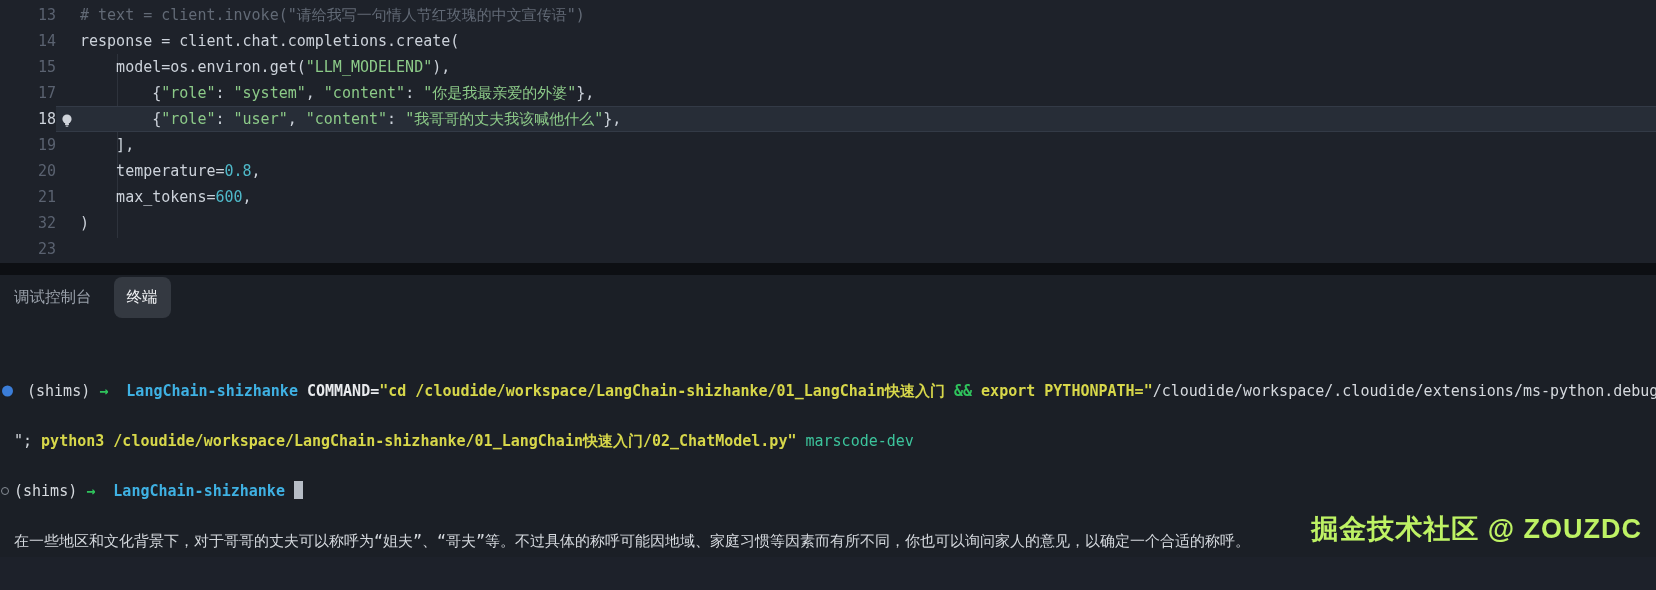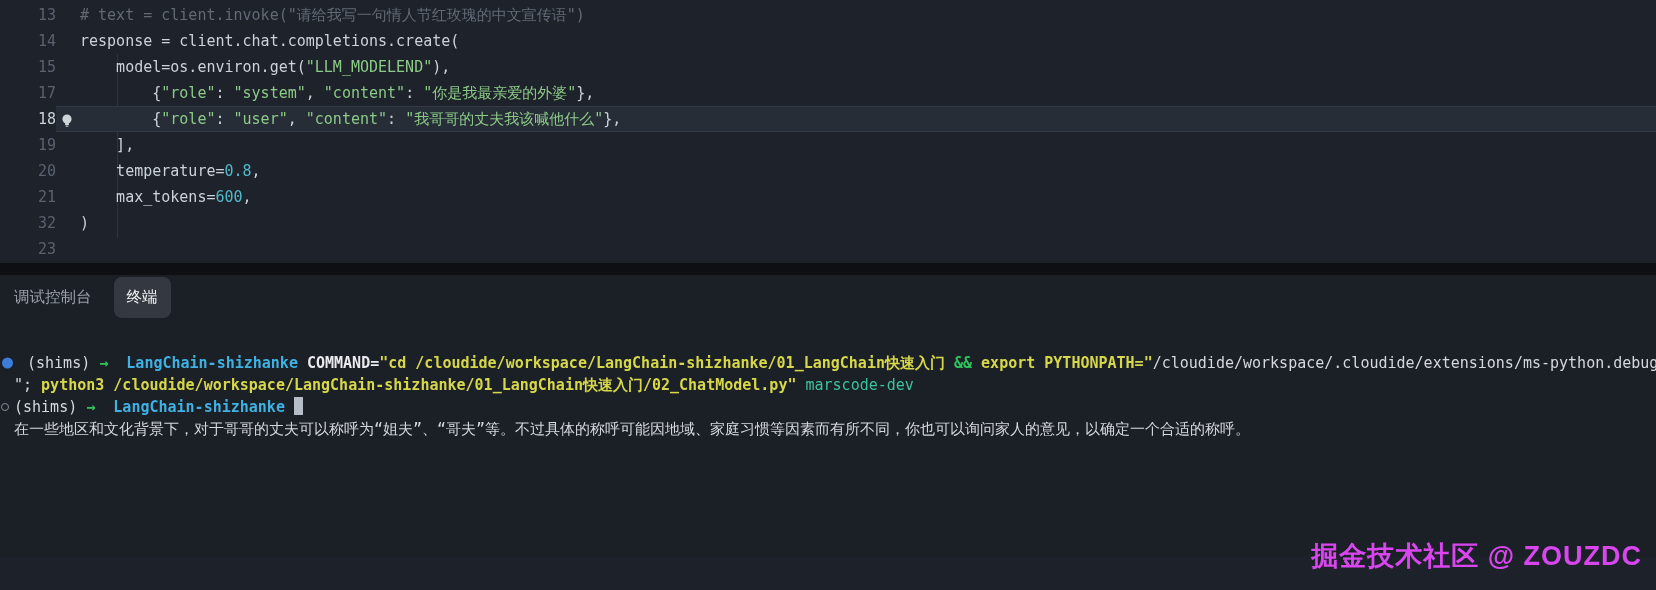--- a/index.html
+++ b/index.html
@@ -60,21 +60,21 @@
 
   
   .terminal {
     position:relative;
     background:#1b1f26;
     height:238px;
     padding-top:33px;
     font-size:15px;
     line-height:22px;
   }
-  .tline { position:relative; padding-left:14px; white-space:pre; overflow:hidden; height:22px; }
+  .tline { position:relative; padding-left:14px; white-space:pre; overflow:hidden; height:22px;margin-top:28px; }
   .tline.indent27 { padding-left:27px; }
   .marker-dot-blue {
     position:absolute; left:2px; top:50%; transform:translateY(-50%);
     width:11px; height:11px; border-radius:50%; background:#3b7dd8;
   }
   .marker-ring {
     position:absolute; left:1px; top:50%; transform:translateY(-50%);
     width:8px; height:8px; border-radius:50%;
     border:1.5px solid #878d96; background:transparent;
   }
@@ -83,24 +83,24 @@
   .tk-yellow { color:#d7d74a; font-weight:bold; }
   .tk-green  { color:#2fc35c; font-weight:bold; }
   .tk-cyan   { color:#3fb1e3; font-weight:bold; }
   .tk-seagreen { color:#3cc49c; }
   .cursor-block {
     display:inline-block; width:9px; height:18px;
     background:#b7bdc6; vertical-align:-3px;
   }
 
   .watermark {
-    position:absolute; right:14px; top:538px;
+    position:absolute; right:14px; top:511px;
     font-family:"Liberation Sans", sans-serif;
     font-size:27px; font-weight:700; letter-spacing:1px;
-    color:#d946ef;
+    color:#bef264;
   }
 </style>
 </head>
 <body>
 
 <div class="editor">
   <div class="indent-guide"></div>
   <div id="editor-lines">
       <div class="crow"><div class="gutter">13</div><div class="linebody"><div class="glyphmargin"></div><div class="codetext"><span class="tk-comment"># text = client.invoke("请给我写一句情人节红玫瑰的中文宣传语")</span></div></div></div>
       <div class="crow"><div class="gutter">14</div><div class="linebody"><div class="glyphmargin"></div><div class="codetext"><span class="tk-plain">response = client.chat.completions.create(</span></div></div></div>

